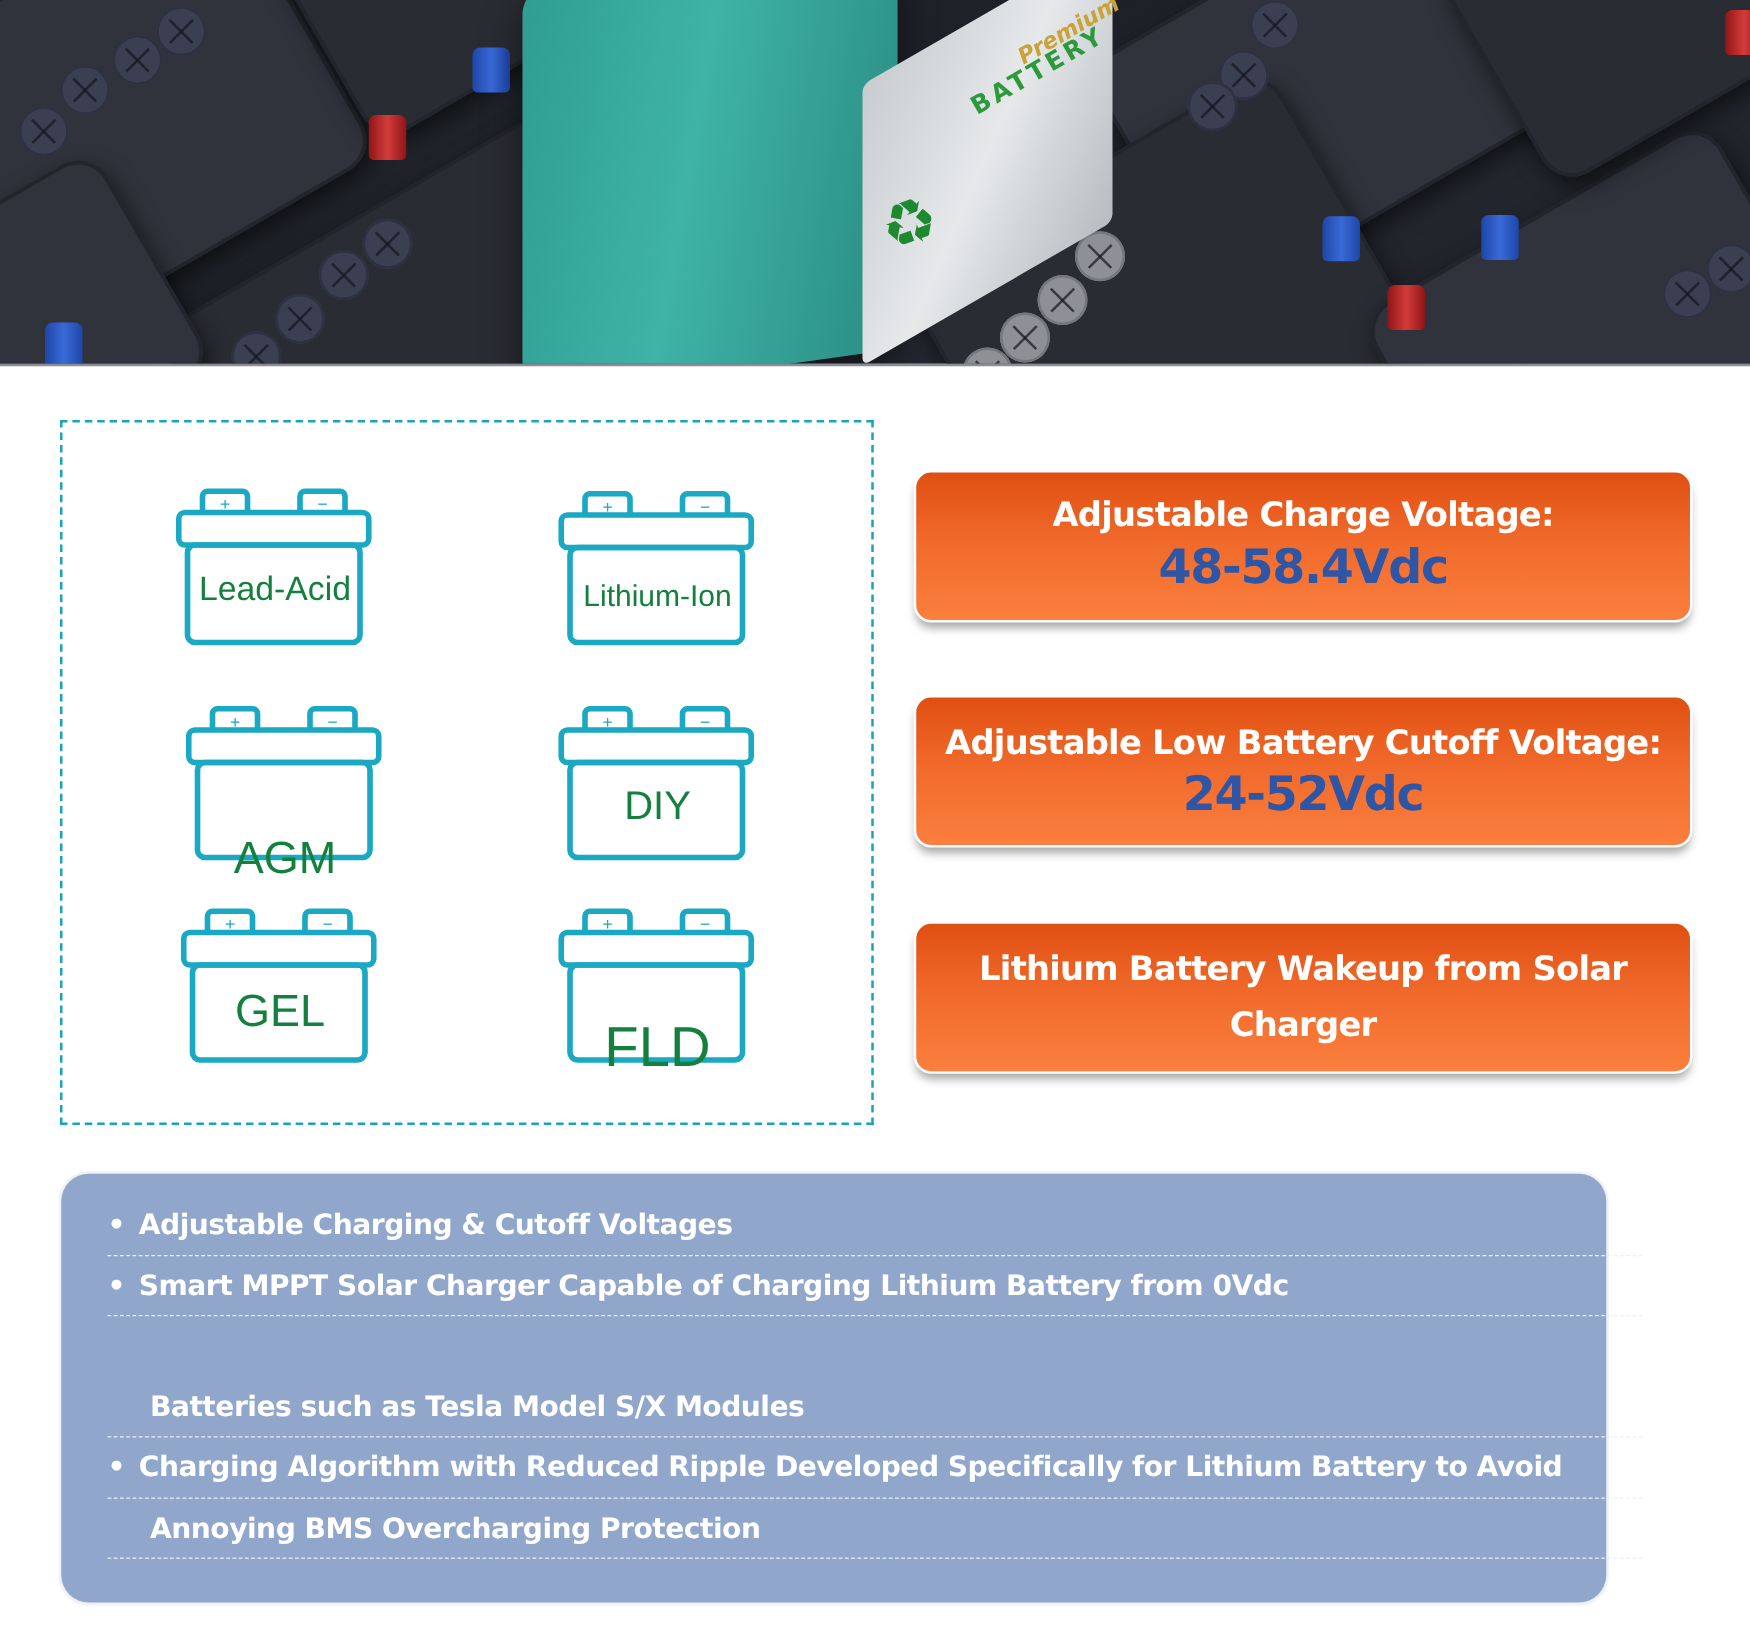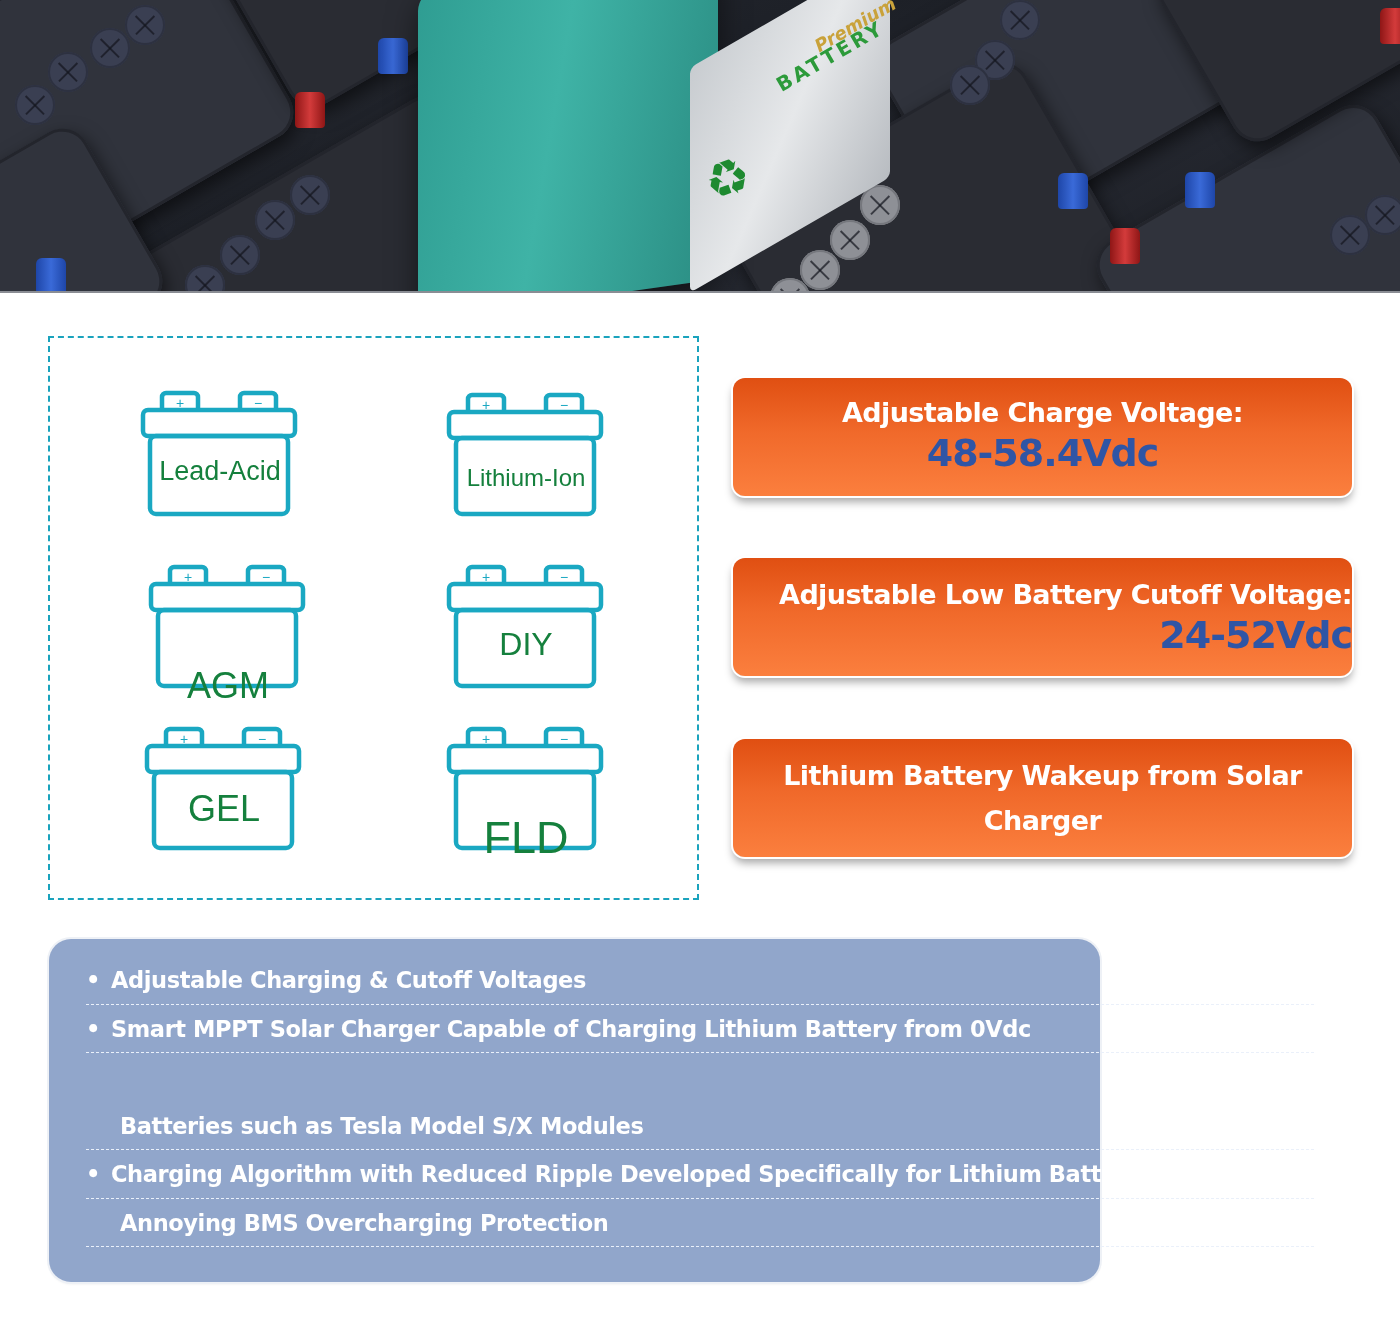--- a/index.html
+++ b/index.html
@@ -73,21 +73,21 @@
     box-shadow: 0 0 0 2px #ffffff, 0 6px 8px rgba(0,0,0,.35);
     text-align: center;
   }
   .feature-title { display: block; font-family: "DejaVu Sans", sans-serif; font-weight: bold;
     color: #ffffff; font-size: 27px; letter-spacing: -0.6px; }
   .feature-value { display: block; font-family: "DejaVu Sans", sans-serif; font-weight: bold;
     color: #2f55a5; font-size: 38px; letter-spacing: -1px; }
 
   
   .bullets-panel {
-    position: absolute; left: 49px; top: 939px; width: 1051px; height: 343px;
+    position: absolute; left: 49px; top: 939px; width: 1236px; height: 343px;
     background: #91a6cb; border-radius: 22px;
     box-shadow: 0 0 0 2px #eef1f6, 0 2px 3px rgba(0,0,0,.08);
   }
   .bullet-line {
     position: absolute; left: 37px; width: 1228px; height: 48.5px;
     border-bottom: 1.5px dashed #eaf0fa;
     font-family: "DejaVu Sans", sans-serif; font-weight: bold; color: #ffffff;
     font-size: 22.5px; letter-spacing: -0.4px; line-height: 48px; white-space: nowrap;
   }
   .bullet-dot { display: inline-block; width: 25px; }
@@ -229,21 +229,21 @@
     </svg>
     <div class="battery-label" style="top:62px;font-size:45px;margin-top:24px;">FLD</div>
   </div>
 </div>
 
 <div class="feature-card" style="top:378px;">
   <span class="feature-title" style="padding-top:18px;line-height:34px;">Adjustable Charge Voltage:</span>
   <span class="feature-value" style="line-height:46px;">48-58.4Vdc</span>
 </div>
 
-<div class="feature-card" style="top:558px;text-align:right;">
+<div class="feature-card" style="top:558px;">
   <span class="feature-title" style="padding-top:18px;line-height:38px;">Adjustable Low Battery Cutoff Voltage:</span>
   <span class="feature-value" style="line-height:42px;">24-52Vdc</span>
 </div>
 
 <div class="feature-card" style="top:739px;">
   <span class="feature-title" style="padding-top:15px;line-height:44px;">Lithium Battery Wakeup from Solar</span>
   <span class="feature-title" style="line-height:46px;">Charger</span>
 </div>
 
 <div class="bullets-panel">

